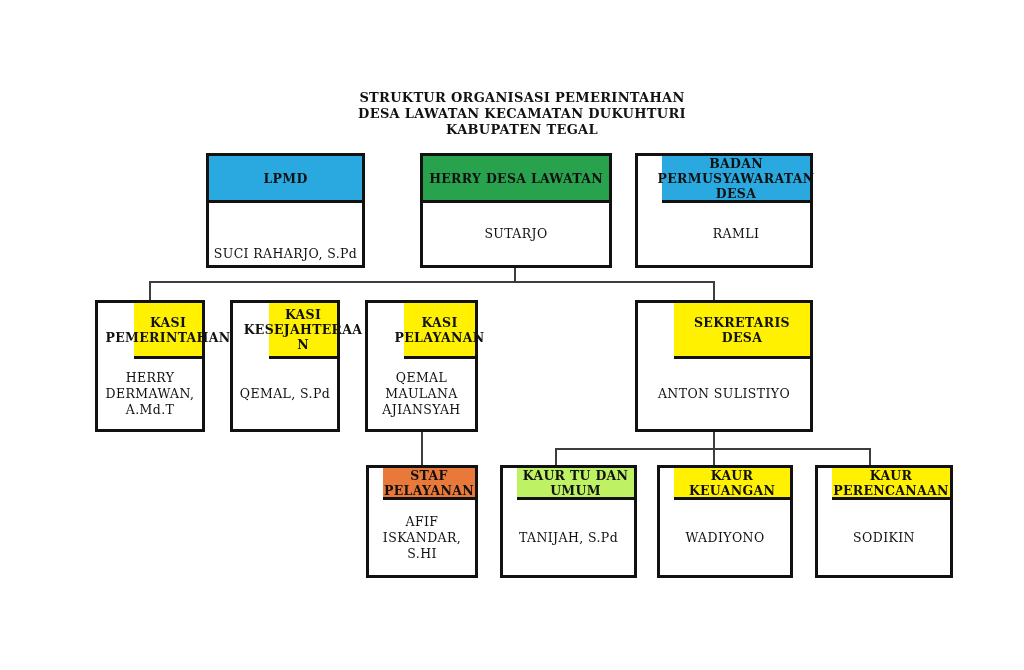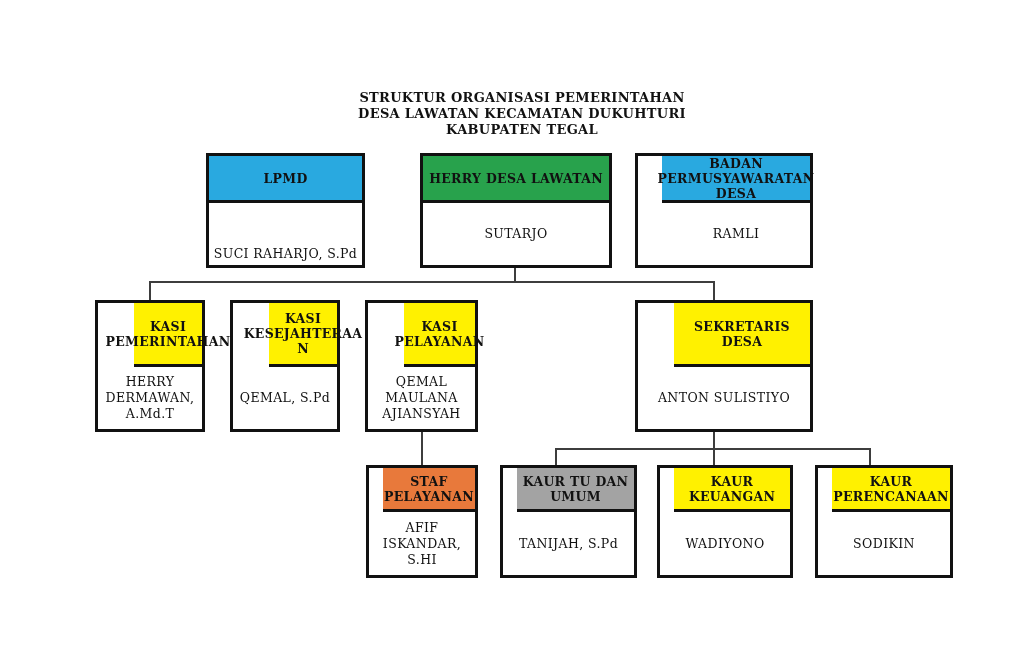--- a/index.html
+++ b/index.html
@@ -52,22 +52,22 @@
     justify-content:center;
     text-align:center;
     font-size:12.5px;
     line-height:16px;
     letter-spacing:0.4px;
     white-space:pre-line;
     padding:0 2px;
     box-sizing:border-box;
   }
   .r1 .hdr{height:47px;}
-  .r2 .hdr{height:64px;margin-left:36px;}
-  .r3 .hdr{height:44px;margin-left:14px;}
+  .r2 .hdr{height:56px;margin-left:36px;}
+  .r3 .hdr{height:32px;margin-left:14px;}
   .line{position:absolute;background:#3d3d3d;}
   
   .n-lpmd            {left:206px; top:153px; width:159px; height:115px;gap:40px;}
   .n-kepala          {left:420px; top:153px; width:192px; height:115px;}
   .n-bpd             {left:635px; top:153px; width:178px; height:115px;padding-left:24px;}
   .n-kasi-pem        {left:95px;  top:300px; width:110px; height:132px;}
   .n-kasi-kes        {left:230px; top:300px; width:110px; height:132px;}
   .n-kasi-pel        {left:365px; top:300px; width:113px; height:132px;}
   .n-sekretaris      {left:635px; top:300px; width:178px; height:132px;}
   .n-staf            {left:366px; top:465px; width:112px; height:113px;}
@@ -149,21 +149,21 @@
   </div>
 
   <div class="node r3 n-staf">
     <div class="hdr" style="background-color: rgb(232, 121, 59);">STAF
 PELAYANAN</div>
     <div class="nm">AFIF ISKANDAR,
 S.HI</div>
   </div>
 
   <div class="node r3 n-kaur-tu">
-    <div class="hdr" style="background-color: #a3a3a3;">KAUR TU DAN
+    <div class="hdr" style="background-color: #bef264;">KAUR TU DAN
 UMUM</div>
     <div class="nm">TANIJAH, S.Pd</div>
   </div>
 
   <div class="node r3 n-kaur-keu">
     <div class="hdr" style="background-color: rgb(255, 241, 0);">KAUR KEUANGAN</div>
     <div class="nm">WADIYONO</div>
   </div>
 
   <div class="node r3 n-kaur-per">

